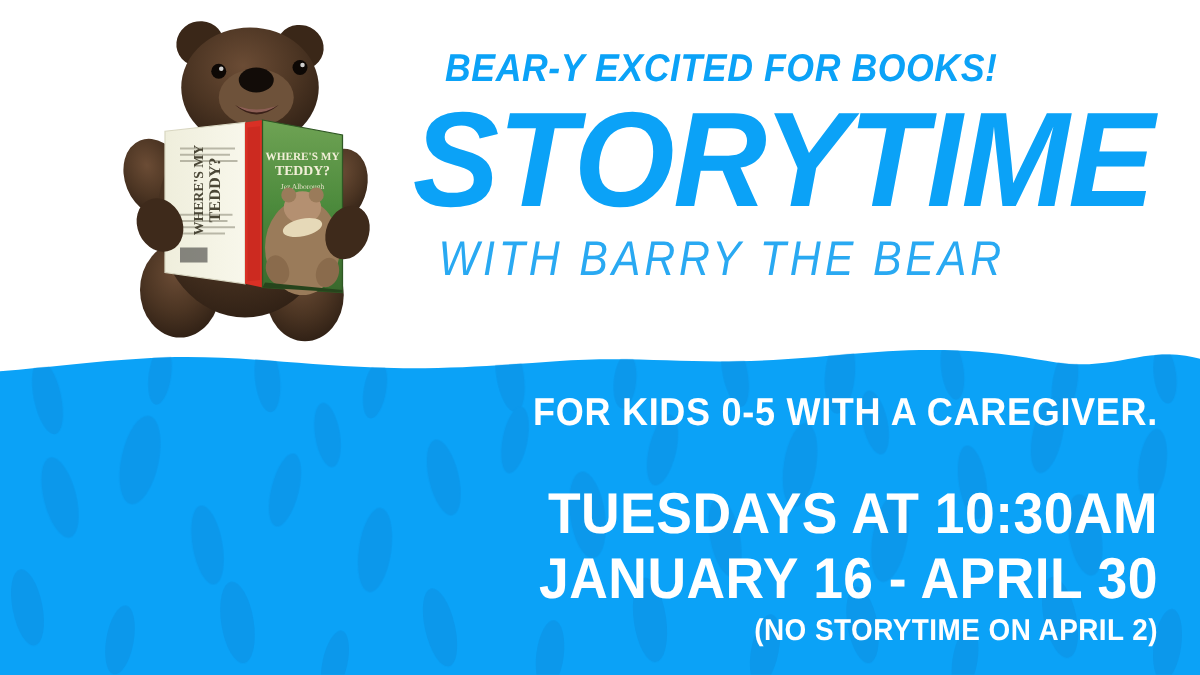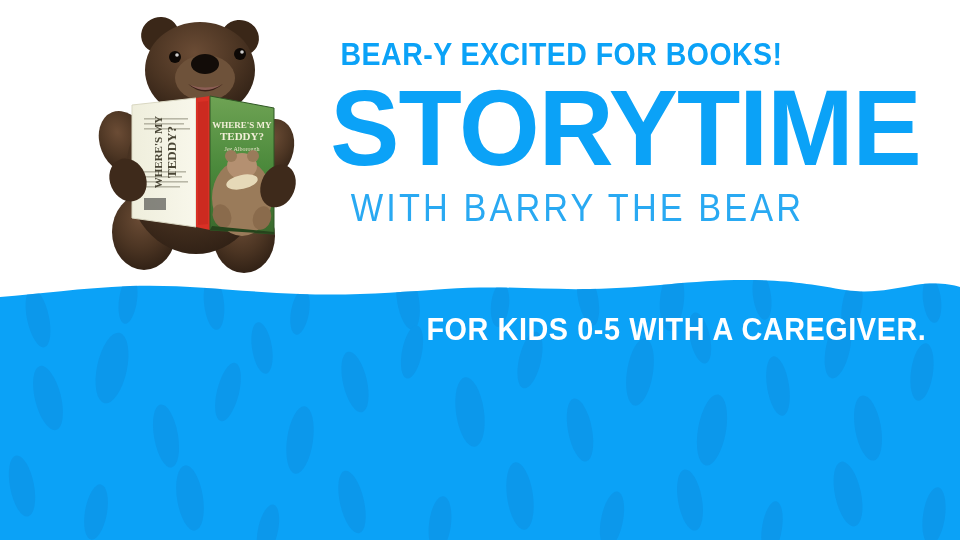--- a/index.html
+++ b/index.html
@@ -35,20 +35,22 @@
     left:92px; top:2px;
     width:216px; height:285px;
   }
   #bear-photo svg { display:block; width:100%; height:100%; }
 
   
   #headline-block {
     position:absolute;
     left:320px; top:38px;
     width:514px;
+    text-align:center;
+    font-style:italic;
   }
 
   .kicker {
     color:#0BA2F7;
     font-family:"Liberation Sans", sans-serif;
     font-weight:bold;
     font-size:31px;
     line-height:34px;
     letter-spacing:0.5px;
     transform:scaleX(0.92);
@@ -305,15 +307,20 @@
 
   <div id="headline-block">
     <div class="kicker">BEAR-Y EXCITED FOR BOOKS!</div>
     <div class="main-title">STORYTIME</div>
     <div class="subtitle">WITH BARRY THE BEAR</div>
   </div>
 
   <div id="info-block">
     <div class="audience">FOR KIDS 0-5 WITH A CAREGIVER.</div>
 
+    <div class="schedule">
+      <div class="schedule-line">TUESDAYS AT 10:30AM</div>
+      <div class="schedule-line">JANUARY 16 - APRIL 30</div>
+      <div class="exception">(NO STORYTIME ON APRIL 2)</div>
+    </div>
   </div>
 
 </div>
 
 </body></html>

